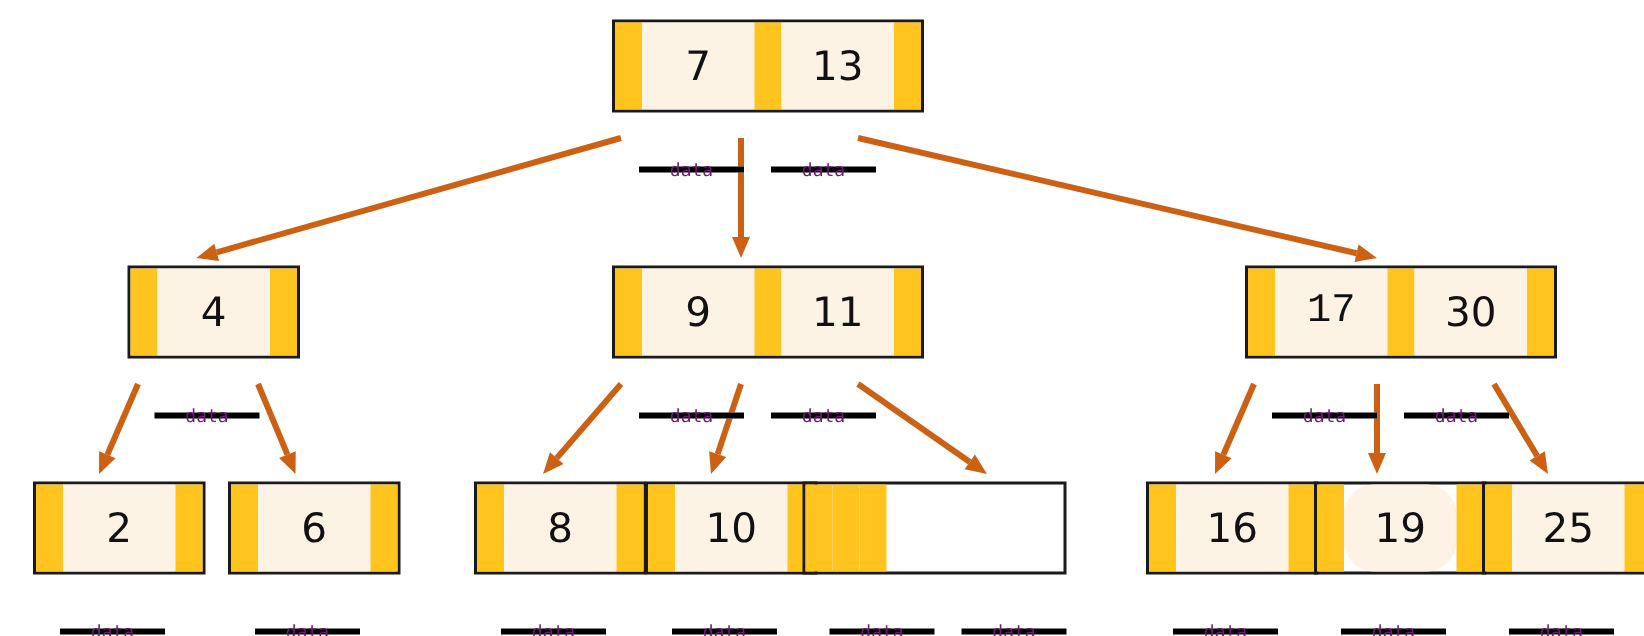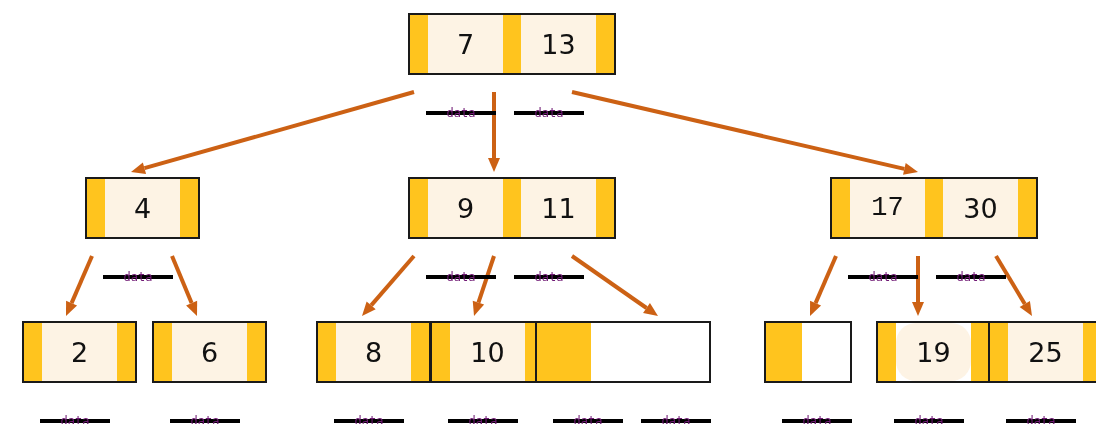--- a/index.html
+++ b/index.html
@@ -147,20 +147,21 @@
         <div class="ptr" style="background: rgb(255, 196, 30);"></div>
       </div>
       <div class="datarow">
         <div class="databox">data</div>
         <div class="databox">data</div>
       </div>
     </div>
     <div class="node" style="left: 764px; top: 321px;">
       <div class="cells">
         <div class="ptr" style="background: rgb(255, 196, 30);"></div>
+        <div class="cell" style="background: rgb(253, 243, 228);">16</div>
         <div class="ptr" style="background: rgb(255, 196, 30);"></div>
       </div>
       <div class="datarow">
         <div class="databox">data</div>
       </div>
     </div>
     <div class="node" style="left: 876px; top: 321px;">
       <div class="cells">
         <div class="ptr" style="background: rgb(255, 196, 30);"></div>
         <div class="cell" style="background: rgb(253, 243, 228); border-radius: 20px;">19</div>

